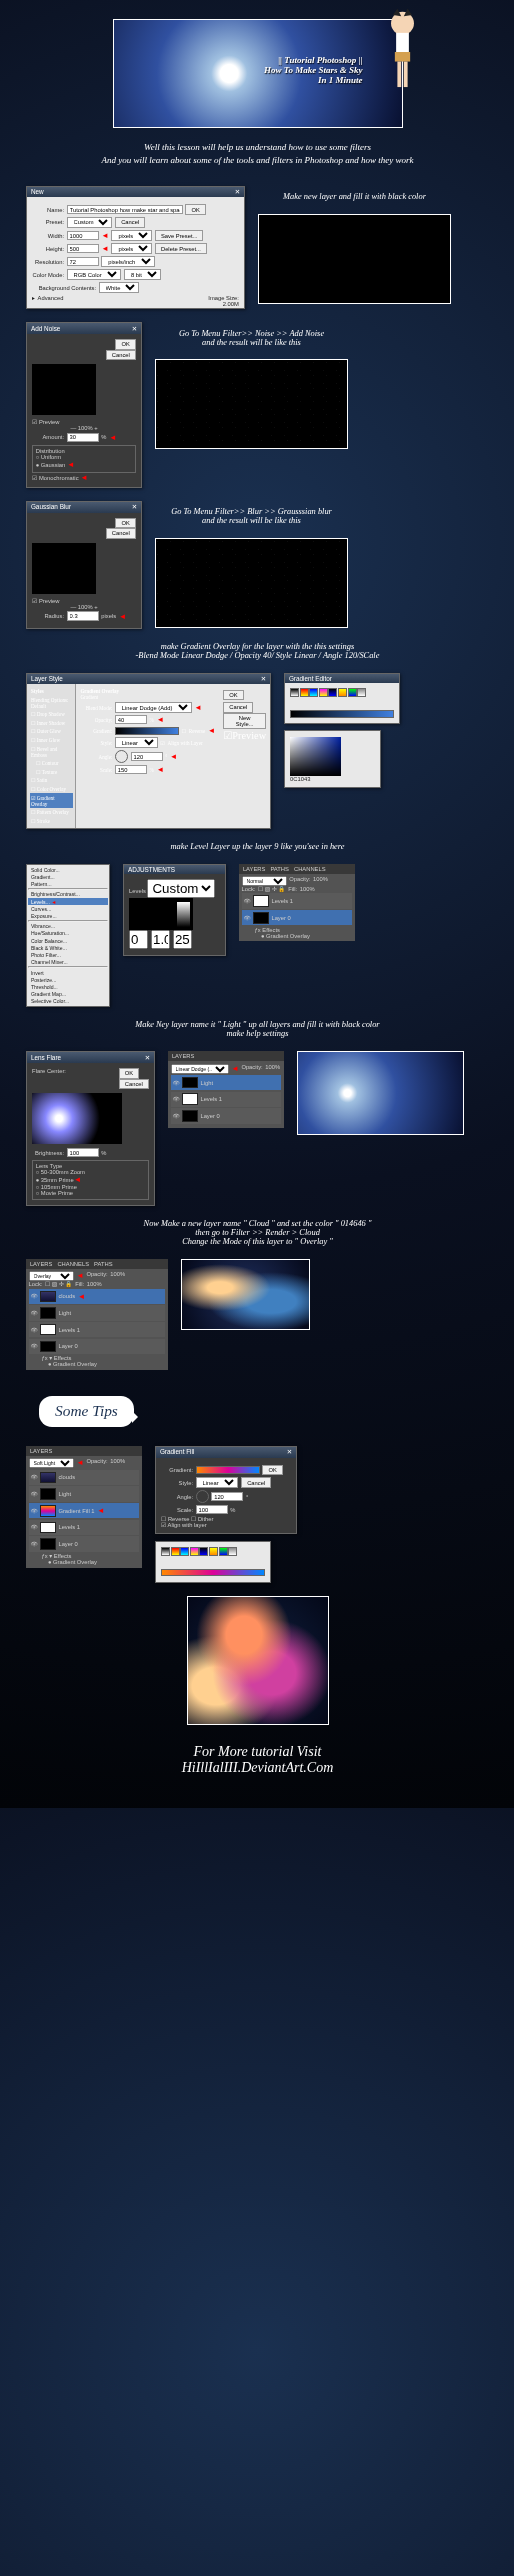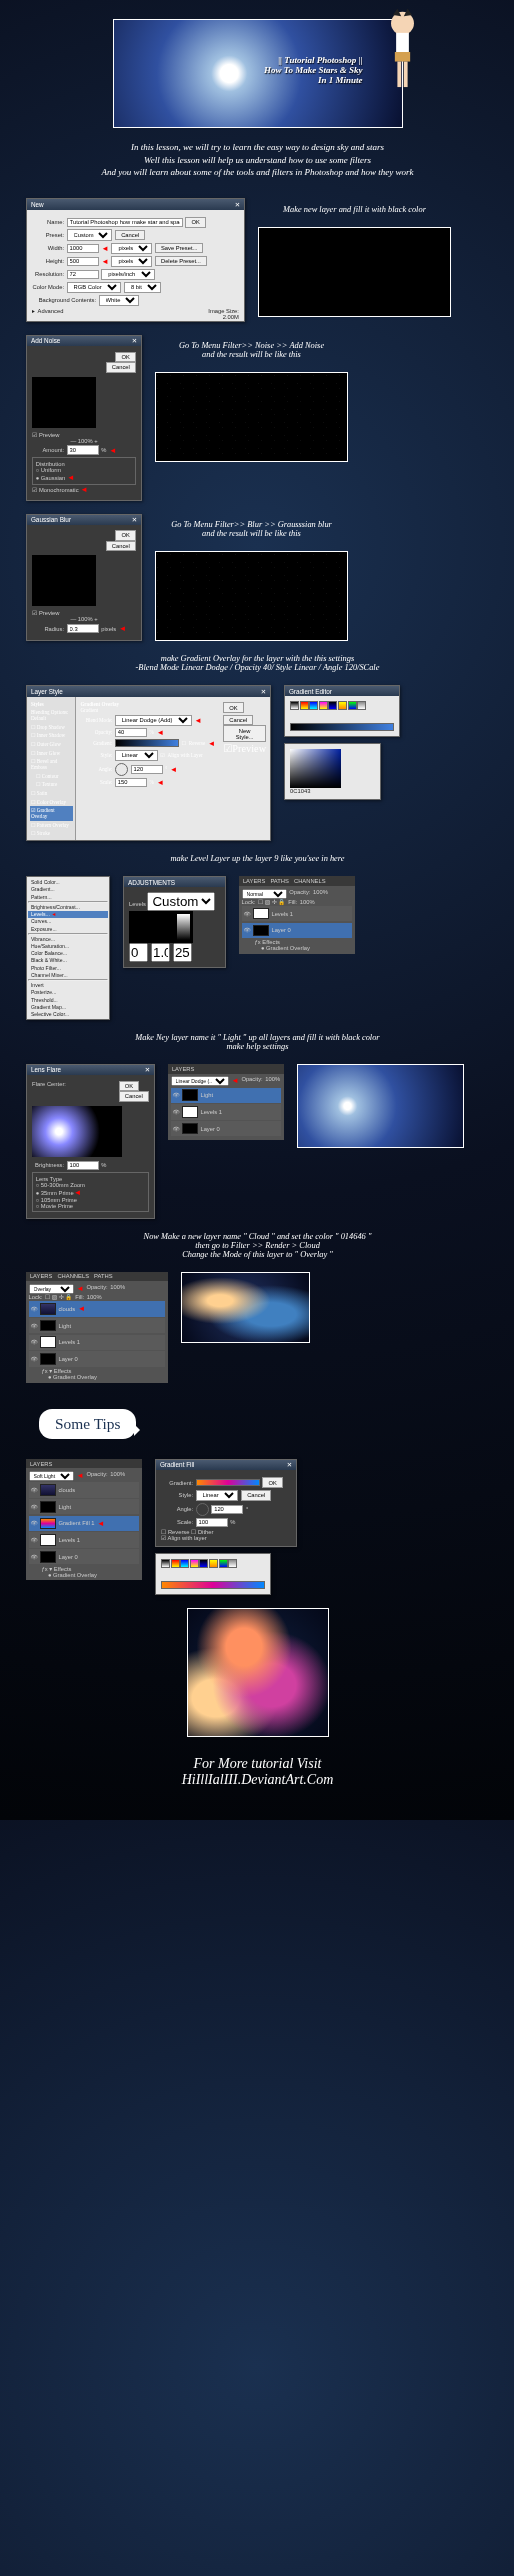--- a/index.html
+++ b/index.html
@@ -84,21 +84,21 @@
   .gradient-bar { width: 64px; height: 7.7px; background: linear-gradient(90deg, #000, #4080e0); border: 0.6px solid #666; }
   .swatch-grid { display: grid; grid-template-columns: repeat(8, 9px); gap: 0.6px; }
   .swatch { width: 9px; height: 9px; border: 0.6px solid #666; }
   .layers-panel { width: 116px; background: #535353; color: #ccc; font-size: 5.8px; font-family: Arial; }
   .layers-header { background: #383838; padding: 1.9px 3.9px; display: flex; gap: 5.1px; }
   .layers-body { padding: 2.6px; }
   .layer-item { background: #5a5a5a; padding: 1.9px; margin: 1.3px 0; display: flex; align-items: center; gap: 2.6px; }
   .layer-thumb { width: 15.4px; height: 11.6px; background: #000; border: 0.6px solid #222; }
   .tips-bubble {
     background: #fff; color: #1a3050; border-radius: 13px; padding: 6.4px 16px;
-    font-size: 15.4px; display: inline-block; margin: 13px 0 6.4px 39px;
+    font-size: 15.4px; font-style: italic; display: inline-block; margin: 13px 0 6.4px 39px;
     position: relative;
   }
   .tips-bubble::after { content: ''; position: absolute; right: -9.7px; top: 50%; width: 0; height: 0;
     border: 6.4px solid transparent; border-left-color: #fff; }
   .footer { text-align: center; font-size: 14px; font-style: italic; margin-top: 19.3px; }
   .levels-preview { width: 64px; height: 32px; background: #000; position: relative; }
   .levels-preview::after { content:''; position:absolute; right:3.2px; top:3.2px; bottom:3.2px; width:13px; background: linear-gradient(to top, #000, #fff); }
   .newdoc { width: 219px; }
   .character svg { width: 100%; height: 100%; }
   .gradpick { width: 116px; }
@@ -124,21 +124,20 @@
       <rect x="30" y="40" width="20" height="35" fill="#fff"></rect>
       <rect x="28" y="70" width="24" height="15" fill="#d4a050"></rect>
       <rect x="32" y="85" width="6" height="40" fill="#f5d5b5"></rect>
       <rect x="42" y="85" width="6" height="40" fill="#f5d5b5"></rect>
     </svg>
   </div>
 </div>
 
 
 <div class="intro">
-  <div>In this lesson, we will try to learn the easy way to design sky and stars</div>
   <div>Well this lesson will help us understand how to use some filters</div>
   <div>And you will learn about some of the tools and filters in Photoshop and how they work</div>
 </div>
 
 
 <div class="step">
   <div class="dialog newdoc">
     <div class="dialog-header">
           <span>New</span>
           <span>✕</span>

